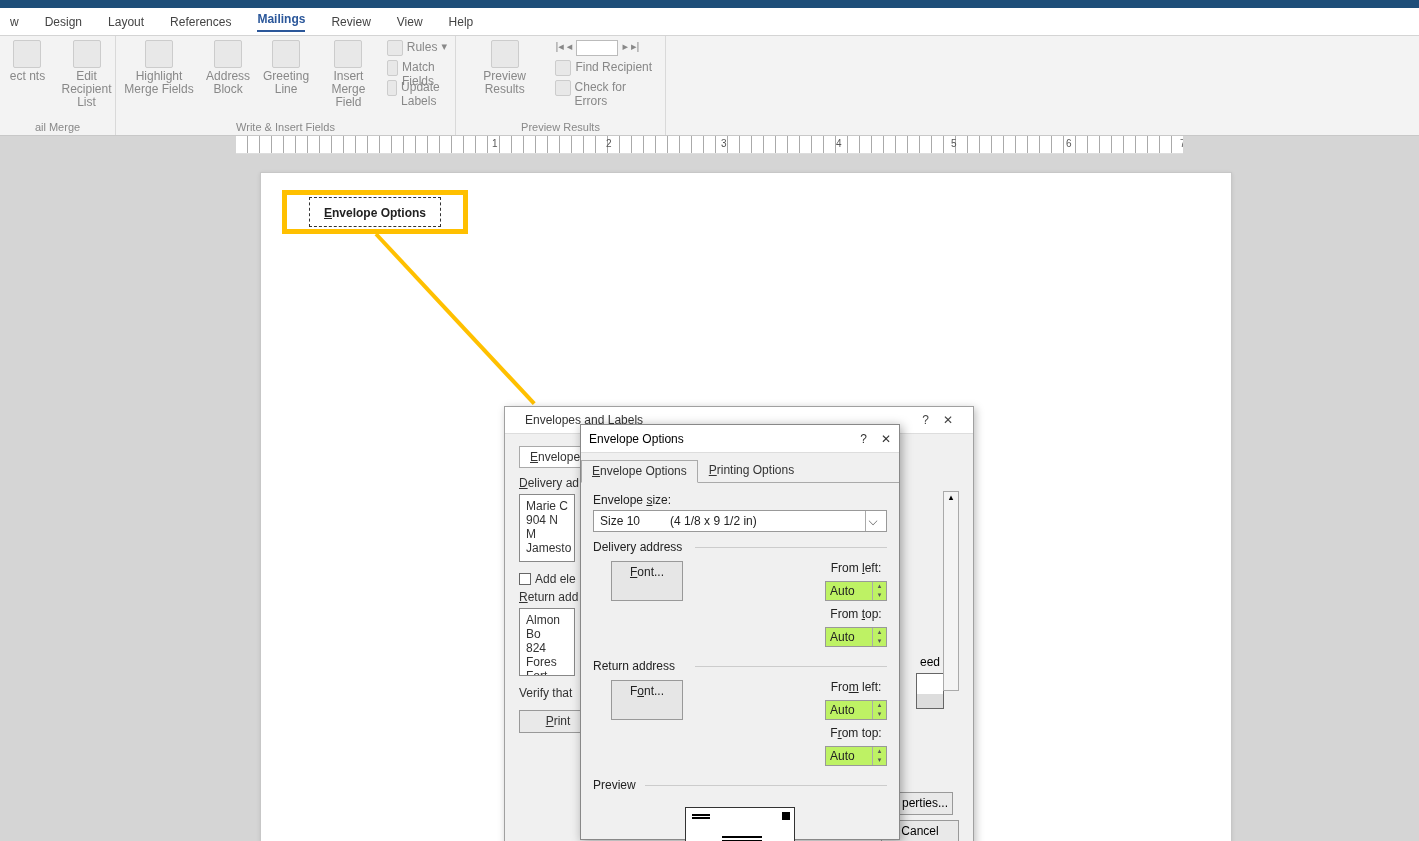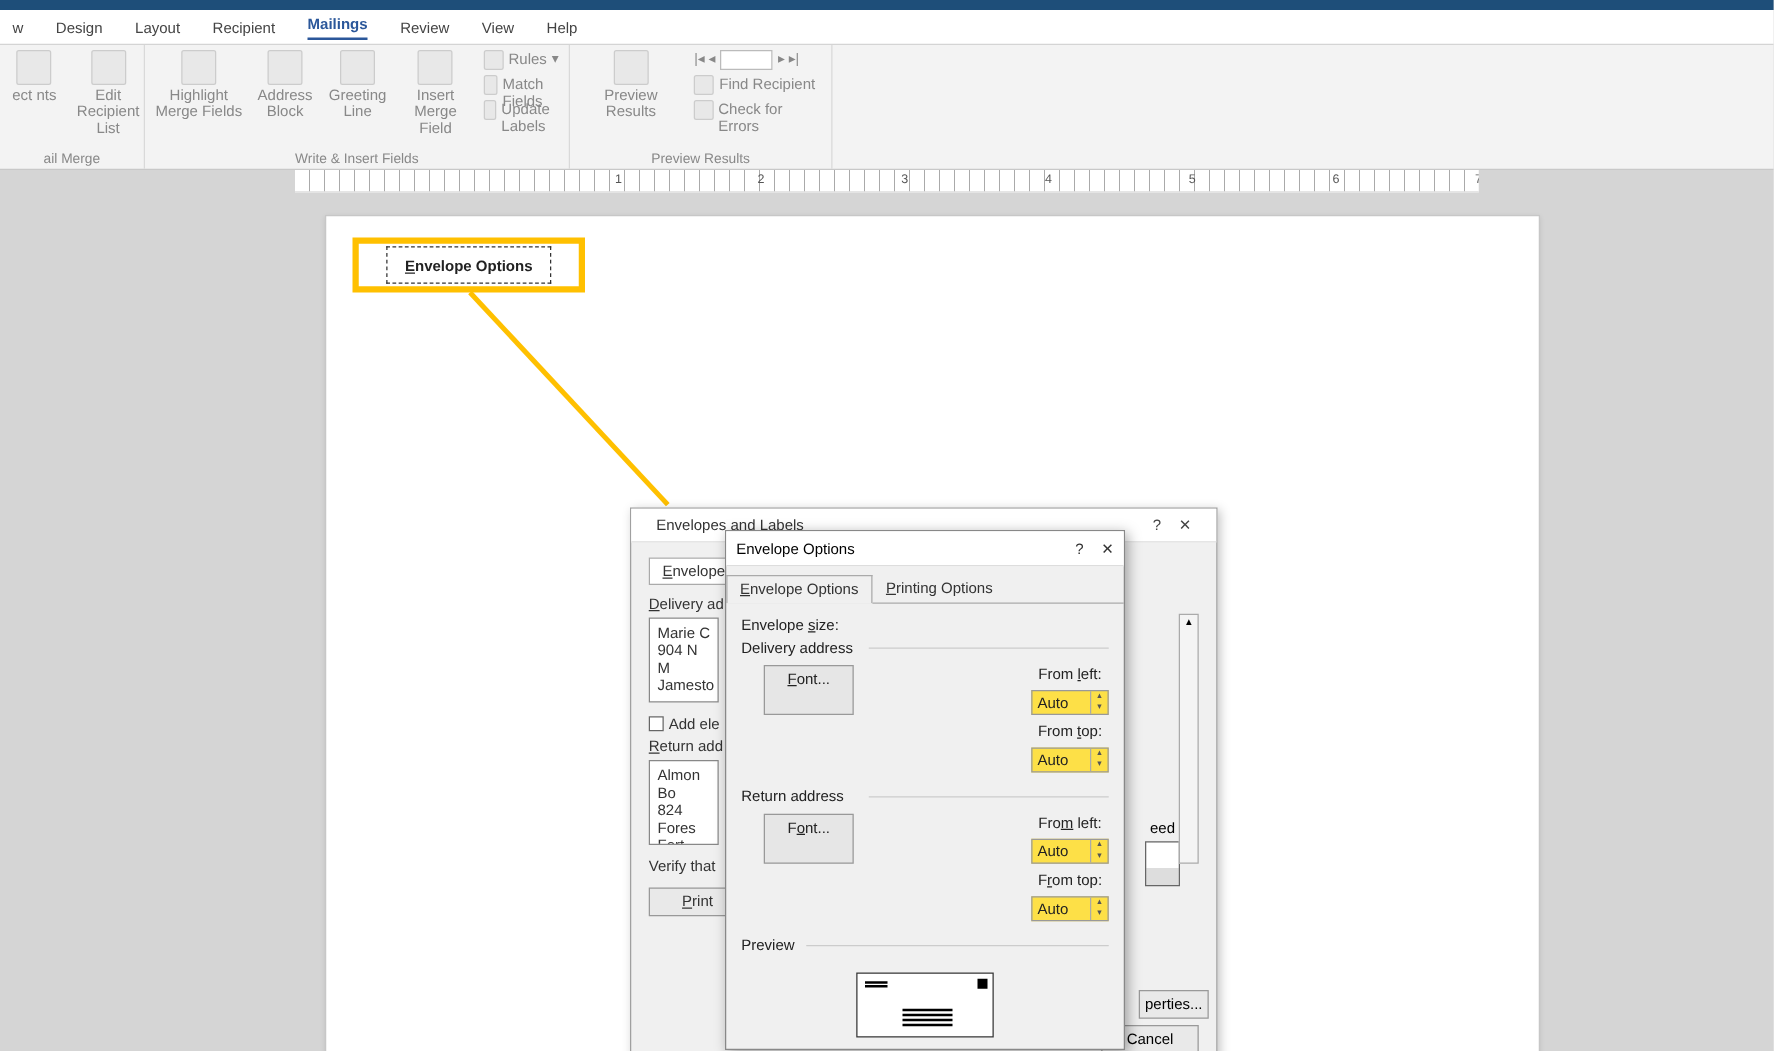--- a/index.html
+++ b/index.html
@@ -60,21 +60,21 @@
 .dlg2-tab.active { border: 1px solid #aaa; border-bottom-color: #f0f0f0; background: #f0f0f0; position: relative; top: 1px; }
 .dlg2-body { padding: 10px 12px; font-size: 12px; color: #222; }
 .sel { display: flex; align-items: center; width: 100%; height: 22px; border: 1px solid #999; background: #fff; padding: 0 6px; justify-content: space-between; margin: 3px 0 8px; }
 .sel-left { display: flex; gap: 30px; }
 .sel-btn { width: 15px; height: 20px; border-left: 1px solid #aaa; text-align: center; line-height: 20px; color: #444; }
 .section-label { font-size: 12px; margin: 4px 0; }
 .section-hr { border: none; border-top: 1px solid #ccc; margin-left: 102px; position: relative; top: -11px; }
 .font-btn { width: 72px; height: 40px; border: 1px solid #999; background: #e6e6e6; text-align: center; line-height: 20px; margin: 2px 0 2px 18px; }
 .spin-row { display: flex; align-items: center; justify-content: flex-end; gap: 6px; margin: 2px 0; flex-direction: column; }
 .spin-label { font-size: 12px; }
-.spin { width: 62px; height: 20px; border: 1px solid #999; background: #fde047; display: flex; }
+.spin { width: 62px; height: 20px; border: 1px solid #999; background: #bef264; display: flex; }
 .spin-val { flex: 1; padding: 0 4px; line-height: 18px; }
 .spin-btns { width: 14px; border-left: 1px solid #aaa; display: flex; flex-direction: column; }
 .sbtn { height: 9px; font-size: 7px; line-height: 7px; text-align: center; color: #555; }
 .addr-group { display: flex; justify-content: space-between; align-items: flex-start; }
 .spin-col { display: flex; flex-direction: column; gap: 2px; }
 .preview-box { width: 110px; height: 52px; border: 1px solid #333; margin: 10px auto; background: #fff; position: relative; }
 .preview-stamp { position: absolute; right: 4px; top: 4px; width: 8px; height: 8px; background: #000; }
 .preview-ret { position: absolute; left: 6px; top: 6px; width: 18px; height: 2px; background: #000; box-shadow: 0 3px 0 #000; }
 .preview-del { position: absolute; left: 36px; top: 28px; width: 40px; height: 2px; background: #000; box-shadow: 0 4px 0 #000, 0 8px 0 #000, 0 12px 0 #000; }
 .dlg2-footer { display: flex; justify-content: flex-end; gap: 8px; padding: 8px 10px; }
@@ -84,21 +84,21 @@
 </style>
 </head>
 <body>
 
 <div class="titlebar"></div>
 
 <div class="tabs">
   <span class="tab">w</span>
   <span class="tab">Design</span>
   <span class="tab">Layout</span>
-  <span class="tab">Recipient</span>
+  <span class="tab">References</span>
   <span class="tab active">Mailings</span>
   <span class="tab">Review</span>
   <span class="tab">View</span>
   <span class="tab">Help</span>
 </div>
 
 <div class="ribbon">
   <div class="rgroup" style="width:116px">
     <div class="rgroup-top">
       <div class="rbtn">
@@ -216,21 +216,21 @@
 824 Fores
 Fort Wort</div>
       <div>Verify that</div>
       <div style="height:10px"></div>
       <span class="dlg1-btn"><span class="und">P</span>rint</span>
     </div>
     <div class="dlg1-feed">
       <div>eed</div>
       <div class="feed-icon"></div>
     </div>
-    <div style="position:absolute;right:6px;bottom:40px">
+    <div style="position:absolute;right:20px;bottom:40px">
       <span class="dlg1-btn" style="min-width:56px">perties...</span>
     </div>
     <div style="position:absolute;right:14px;bottom:12px">
       <span class="dlg1-btn">Cancel</span>
     </div>
     <div style="position:absolute;right:14px;top:84px;width:16px;height:200px;border:1px solid #aaa;background:#f4f4f4">
       <div style="font-size:9px;text-align:center">▴</div>
     </div>
   </div>
 
@@ -241,20 +241,27 @@
         <span>?</span>
         <span>✕</span>
       </div>
     </div>
     <div class="dlg2-tabs">
       <div class="dlg2-tab active"><span class="und">E</span>nvelope Options</div>
       <div class="dlg2-tab"><span class="und">P</span>rinting Options</div>
     </div>
     <div class="dlg2-body">
       <div>Envelope <span class="und">s</span>ize:</div>
+      <div class="sel">
+        <span class="sel-left">
+            <span>Size 10</span>
+            <span>(4 1/8 x 9 1/2 in)</span>
+          </span>
+        <span class="sel-btn">⌵</span>
+      </div>
 
       <div class="section-label">Delivery address</div>
       <hr class="section-hr">
       <div class="addr-group">
         <div class="font-btn"><span class="und">F</span>ont...</div>
         <div class="spin-col">
           <div class="spin-row">
             <span class="spin-label">From <span class="und">l</span>eft:</span>
             <div class="spin">
                 <span class="spin-val">Auto</span>

